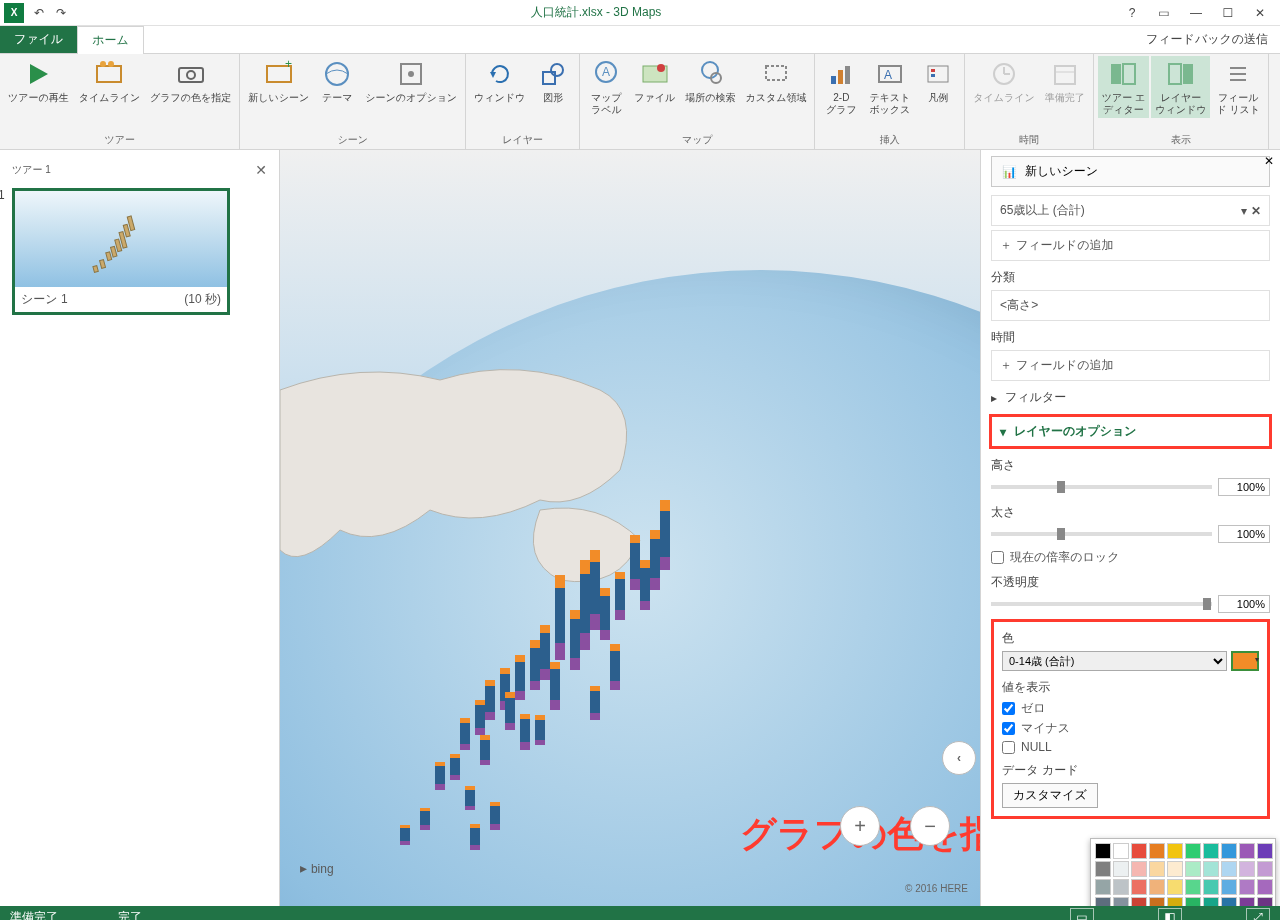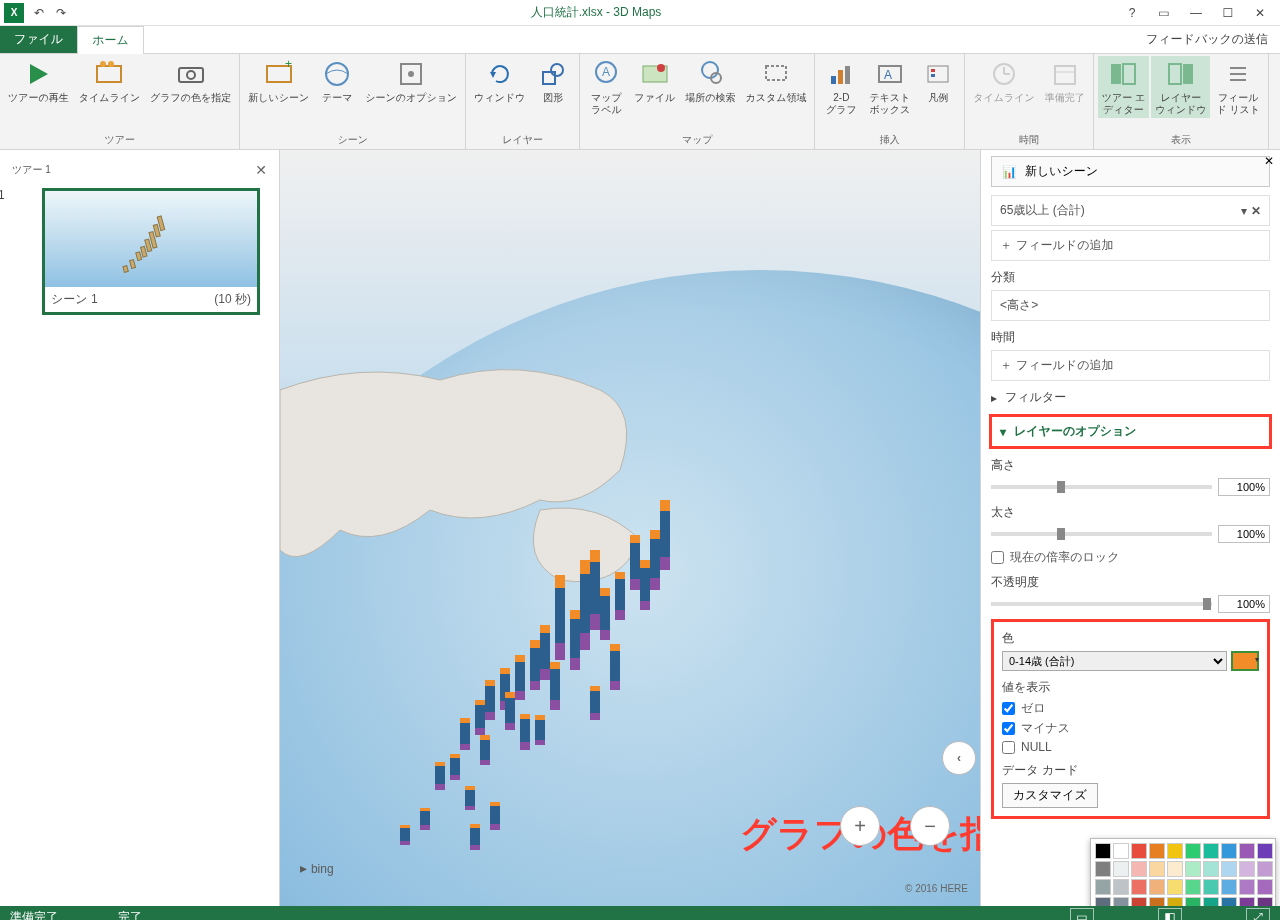--- a/index.html
+++ b/index.html
@@ -22,21 +22,21 @@
 .rbtn{display:flex;flex-direction:column;align-items:center;gap:2px;padding:2px 4px;cursor:pointer;min-width:44px}
 .rbtn.disabled{opacity:.5}
 .rbtn.active{background:#cce4d6}
 .ricon{width:32px;height:32px;display:flex;align-items:center;justify-content:center}
 .rlabel{font-size:10px;text-align:center;line-height:1.2;color:#444}
 .main{display:flex;height:756px}
 .tourpane{width:280px;border-right:1px solid #d4d4d4;padding:12px}
 .tourpane-hdr{display:flex;align-items:center;margin-bottom:10px}
 .tourpane-title{font-size:10px;color:#555;flex:1}
 .closex{cursor:pointer;font-size:14px;color:#666}
-.scene-card{border:3px solid #217346;margin-left:30px;width:218px}
+.scene-card{border:3px solid #217346;margin-left:0;width:218px}
 .scene-thumb{height:96px;background:linear-gradient(#eef6fb 0%,#c9e1f0 40%,#8fc1e3 100%);position:relative;overflow:hidden}
 .scene-ftr{display:flex;justify-content:space-between;padding:4px 6px;background:#fff;font-size:11px;color:#555}
 .scene-idx{position:absolute;left:-14px;top:0;font-size:12px;color:#444}
 .mapview{flex:1;position:relative;background:linear-gradient(#f0f0f0 0%,#cce0ee 30%,#6ba5cf 100%);overflow:hidden}
 .globe{position:absolute;left:-120px;top:120px;width:1200px;height:1200px;border-radius:50%;background:radial-gradient(circle at 40% 25%,#cde3f0 0%,#8fbfe0 40%,#5a93c4 70%,#3a6fa0 100%);box-shadow:inset -40px -40px 80px rgba(0,0,0,.15)}
 .bar3d{position:absolute;width:10px}
 .bar3d .seg{width:100%}
 .navpad{position:absolute;right:30px;bottom:130px}
 .navbtn{width:34px;height:34px;border-radius:50%;background:#fff;border:1px solid #bbb;display:flex;align-items:center;justify-content:center;position:absolute;cursor:pointer;color:#666;font-weight:bold}
 .zoomgrp{position:absolute;right:30px;bottom:60px;display:flex;gap:30px}

